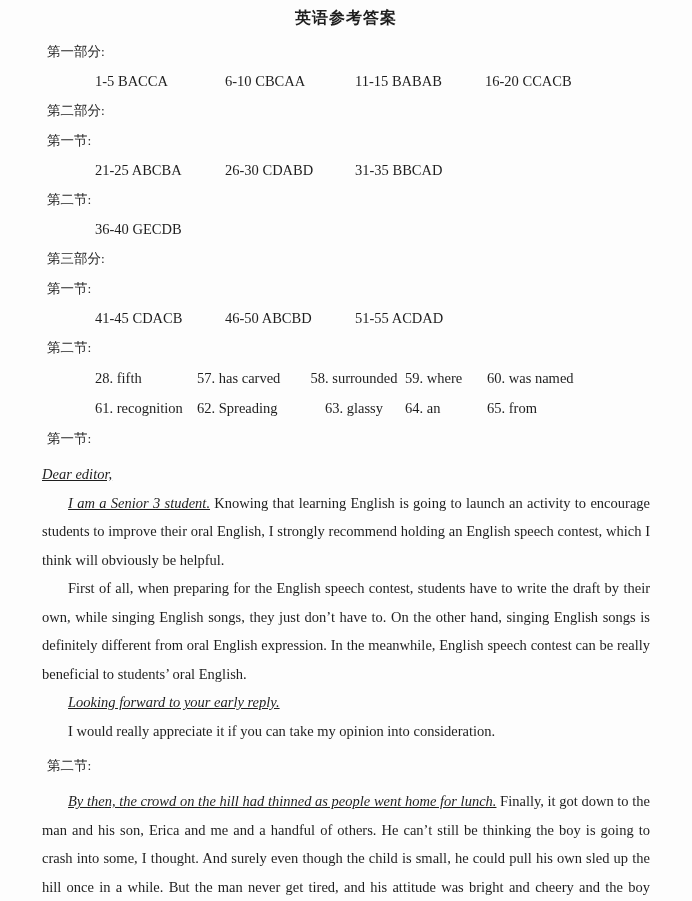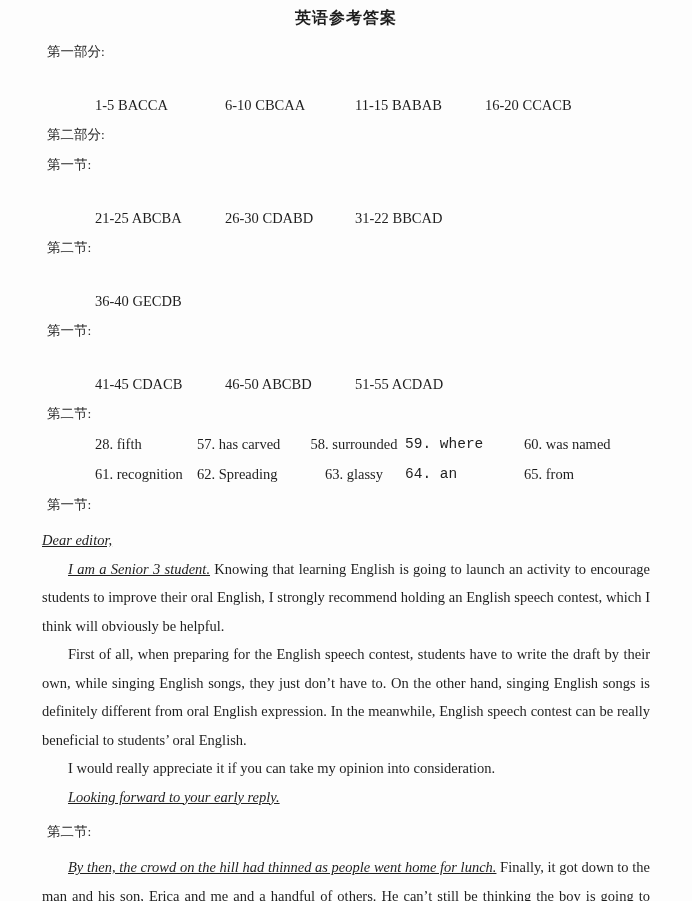--- a/index.html
+++ b/index.html
@@ -22,32 +22,32 @@
   }
   .sec-label {
     font-size: 13.5px;
     margin: 12px 5px;
   }
   .ans-row {
     display: flex;
     margin: 11px 0 11px 53px;
     font-size: 14.5px;
   }
-  .ans-row .cell { width: 130px; flex: 0 0 auto; margin-top: 24px; }
+  .ans-row .cell { width: 130px; flex: 0 0 auto; }
   .ans-row .cell:last-child { width: auto; }
   .fill-row {
     display: flex;
     margin: 13px 0 13px 53px;
     font-size: 14.5px;
   }
   .fill-row .f1 { width: 102px; flex: 0 0 auto; }
   .fill-row .f2 { width: 106px; flex: 0 0 auto; }
   .fill-row .f3 { width: 102px; flex: 0 0 auto; text-align: center; }
-  .fill-row .f4 { width: 82px;  flex: 0 0 auto; font-family: Liberation Mono, monospace; }
-  .fill-row .f5 { width: auto; margin-left: 37px; }
+  .fill-row .f4 { width: 82px;  flex: 0 0 auto; }
+  .fill-row .f5 { width: auto; }
   .letter p {
     margin: 0;
     font-size: 14.5px;
     line-height: 28.5px;
     text-align: justify;
   }
   p.salutation { text-indent: 0; text-align: left; }
   p.body-p { text-indent: 26px; }
   .lead {
     font-style: italic;
@@ -67,27 +67,28 @@
     <span class="cell">6-10 CBCAA</span>
     <span class="cell">11-15 BABAB</span>
     <span class="cell">16-20 CCACB</span>
   </div>
 
   <div class="sec-label">第二部分:</div>
   <div class="sec-label">第一节:</div>
   <div class="ans-row">
     <span class="cell">21-25 ABCBA</span>
     <span class="cell">26-30 CDABD</span>
-    <span class="cell">31-22 BBCAD</span>
+    <span class="cell">31-35 BBCAD</span>
   </div>
   <div class="sec-label">第二节:</div>
   <div class="ans-row">
     <span class="cell">36-40 GECDB</span>
   </div>
 
+  <div class="sec-label">第三部分:</div>
   <div class="sec-label">第一节:</div>
   <div class="ans-row">
     <span class="cell">41-45 CDACB</span>
     <span class="cell">46-50 ABCBD</span>
     <span class="cell">51-55 ACDAD</span>
   </div>
   <div class="sec-label">第二节:</div>
   <div class="fill-row">
     <span class="f1">28. fifth</span>
     <span class="f2">57. has carved</span>
@@ -102,22 +103,22 @@
     <span class="f4">64. an</span>
     <span class="f5">65. from</span>
   </div>
 
   <div class="sec-label">第一节:</div>
 
   <div class="letter">
     <p class="salutation"><span class="lead">Dear editor,</span></p>
     <p class="body-p"><span class="lead">I am a Senior 3 student.</span><span> Knowing that learning English is going to launch an activity to encourage students to improve their oral English, I strongly recommend holding an English speech contest, which I think will obviously be helpful.</span></p>
     <p class="body-p"><span>First of all, when preparing for the English speech contest, students have to write the draft by their own, while singing English songs, they just don’t have to. On the other hand, singing English songs is definitely different from oral English expression. In the meanwhile, English speech contest can be really beneficial to students’ oral English.</span></p>
+    <p class="body-p"><span class="lead">Looking forward to your early reply.</span></p>
     <p class="body-p"><span>I would really appreciate it if you can take my opinion into consideration.</span></p>
-    <p class="body-p"><span class="lead">Looking forward to your early reply.</span></p>
   </div>
 
   <div class="sec-label">第二节:</div>
 
   <div class="letter">
     <p class="body-p"><span class="lead">By then, the crowd on the hill had thinned as people went home for lunch.</span><span> Finally, it got down to the man and his son, Erica and me and a handful of others. He can’t still be thinking the boy is going to crash into some, I thought. And surely even though the child is small, he could pull his own sled up the hill once in a while. But the man never get tired, and his attitude was bright and cheery and the boy never climbed up the hill on his own.</span></p>
 
   </div>
 
 </div>

